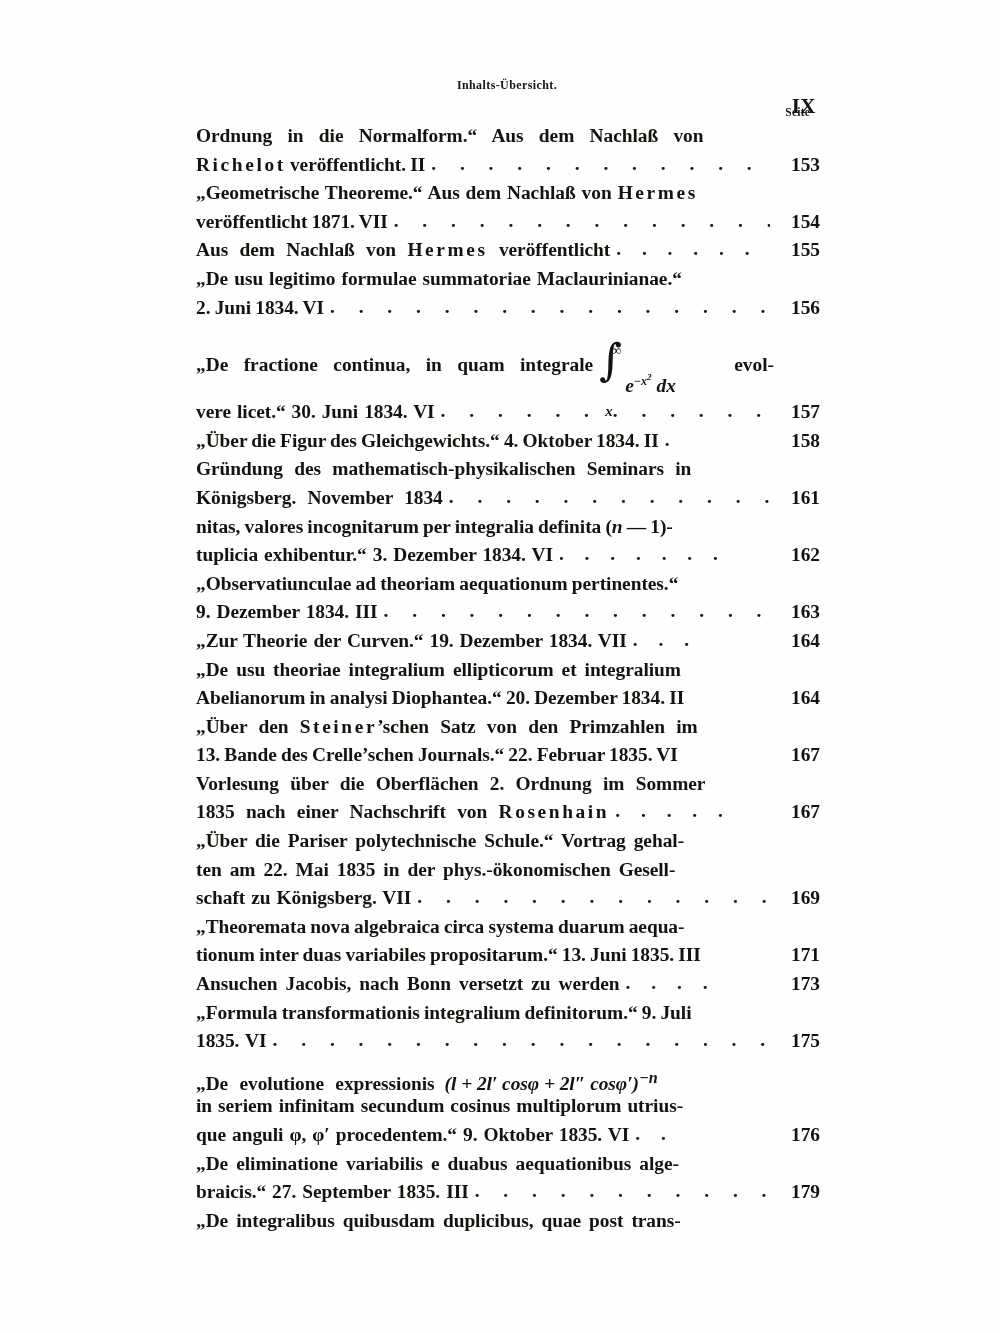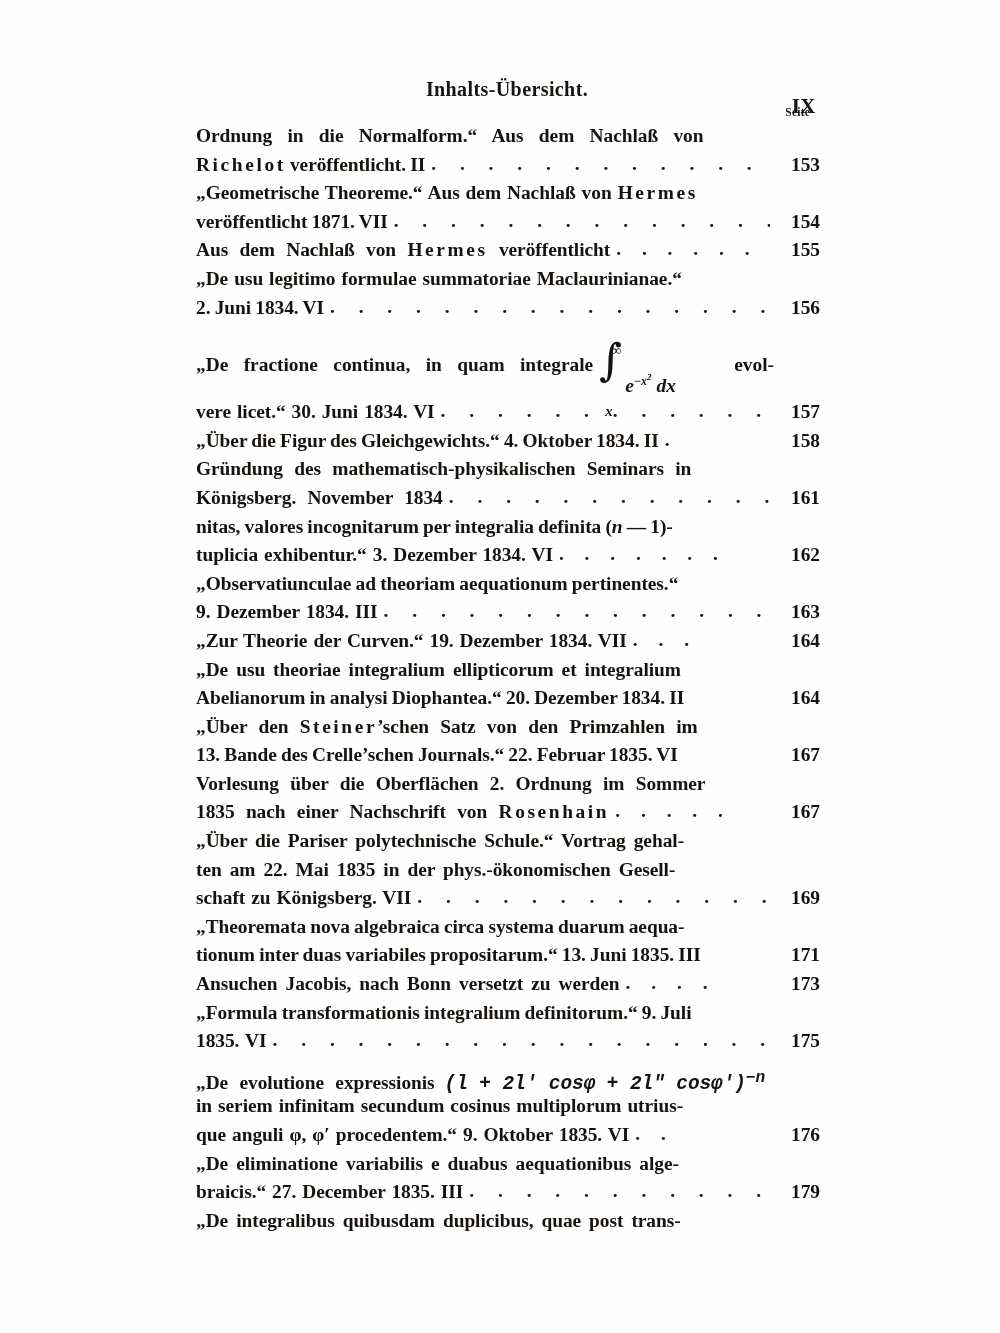--- a/index.html
+++ b/index.html
@@ -28,21 +28,21 @@
     left: 196px;
     top: 78px;
     width: 622px;
     height: 26px;
   }
   .head-title {
     position: absolute;
     left: 0;
     right: 0;
     text-align: center;
-    font-size: 20px;
+    font-size: 12px;
     font-weight: 700;
     letter-spacing: 0.4px;
     color: #171410;
   }
   .head-folio {
     position: absolute;
     right: 2px;
     top: 16px;
     font-size: 21px;
     font-weight: 700;
@@ -173,21 +173,21 @@
     font-size: 19.4px;
     font-style: italic;
     font-weight: 700;
     white-space: nowrap;
   }
   .integral .body sup {
     font-size: 12px;
     font-style: italic;
   }
 
-  .expr { font-style: italic; font-family: Liberation Mono, monospace; }
+  .expr { font-style: italic; }
 
   
   .gap8  { height: 8px; }
   .gap10 { height: 10px; }
   .gap4  { height: 4px; }
 </style>
 </head>
 <body>
 
 <div class="page">
@@ -362,21 +362,21 @@
     <div class="line leader">
       <span class="txt ws4">que anguli φ, φ′ procedentem.“ 9. Oktober 1835. VI</span>
       <span class="dots tight">. .</span>
       <span class="folio">176</span>
     </div>
 
     <div class="line nofolio">
       <span class="txt ws1">„De eliminatione variabilis e duabus aequationibus alge-</span>
     </div>
     <div class="line leader">
-      <span class="txt ws4">braicis.“ 27. December 1835. III</span>
+      <span class="txt ws4">braicis.“ 27. September 1835. III</span>
       <span class="dots">. . . . . . . . . . . . . . . . . . . . . . . . .</span>
       <span class="folio">179</span>
     </div>
 
     <div class="line nofolio">
       <span class="txt ws1">„De integralibus quibusdam duplicibus, quae post trans-</span>
     </div>
 
   </div>
 </div>

